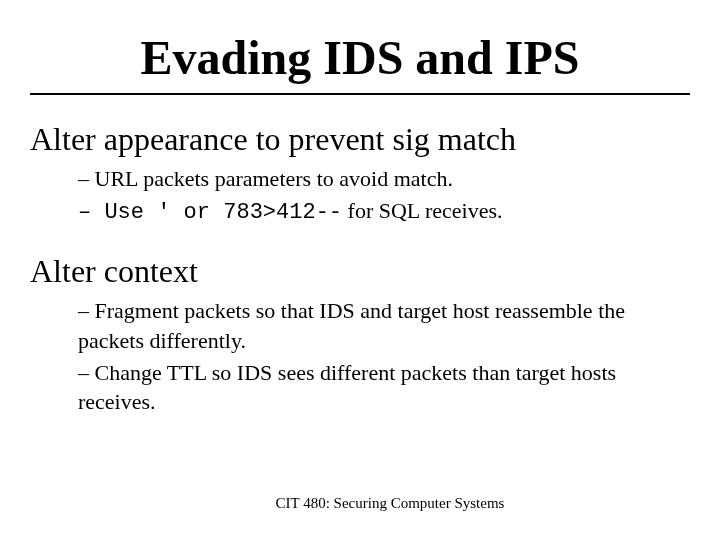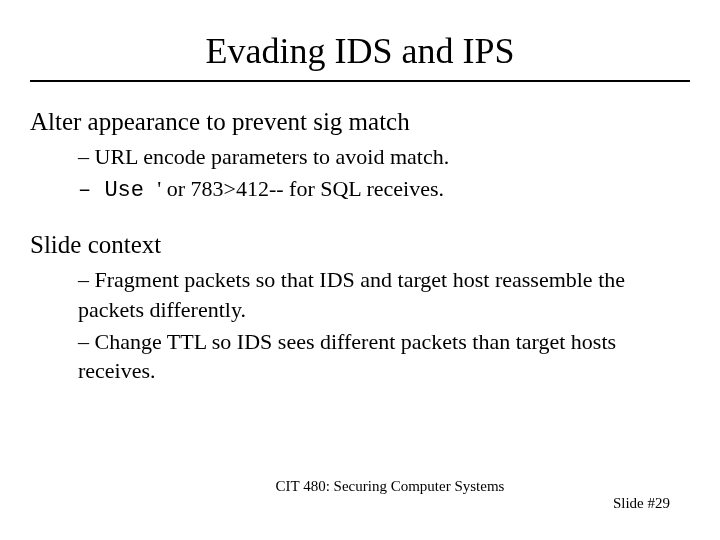--- a/index.html
+++ b/index.html
@@ -14,88 +14,86 @@
     box-sizing: border-box;
   }
   .slide {
     padding: 20px 30px 0 30px;
     box-sizing: border-box;
     height: 100%;
     position: relative;
   }
   .title {
     text-align: center;
-    font-size: 36px;
+    font-size: 48px;
     margin: 10px 0 8px 0;
-    font-weight: normal;
+    font-weight: bold;
   }
   .rule {
     border: none;
     border-top: 2.5px solid black;
     margin: 0 0 14px 0;
   }
   .heading {
-    font-size: 25px;
+    font-size: 32px;
     margin: 26px 0 6px 0;
   }
   .bullets {
     margin: 0 0 10px 48px;
     font-size: 22px;
     line-height: 1.35;
   }
   .bullets .item {
     margin: 2px 0;
   }
   .dash {
     display: inline;
     font-family: Liberation Mono, monospace;
   }
   .mono {
-    font-family: Liberation Serif, serif;
+    font-family: Liberation Mono, monospace;
   }
   .footer {
     position: absolute;
     bottom: 28px;
     left: 0;
     right: 0;
     padding: 0 50px 0 0;
     box-sizing: border-box;
     font-size: 15px;
     display: flex;
     width: 100%;
-    flex-direction: column;
   }
   .footer-center {
     text-align: center;
     flex: 1;
     padding-left: 110px;
   }
   .footer-right {
     text-align: right;
     min-width: 100px;
   }
 </style>
 </head>
 <body>
 
 <div class="slide">
   <div class="title">Evading IDS and IPS</div>
   <hr class="rule">
 
   <div class="heading">Alter appearance to prevent sig match</div>
   <div class="bullets">
-    <div class="item">– URL encode parameters to avoid match.</div>
+    <div class="item">– URL packets parameters to avoid match.</div>
     <div class="item">
       <span class="dash">– Use </span><span class="mono">' or 783&gt;412--</span><span> for SQL receives.</span>
     </div>
   </div>
 
-  <div class="heading">Slide context</div>
+  <div class="heading">Alter context</div>
   <div class="bullets">
     <div class="item">– Fragment packets so that IDS and target host reassemble the packets differently.</div>
     <div class="item">– Change TTL so IDS sees different packets than target hosts receives.</div>
   </div>
 
   <div class="footer">
     <div class="footer-center">CIT 480: Securing Computer Systems</div>
-    <div class="footer-right">Slide #29</div>
   </div>
 </div>
 
 </body></html>

